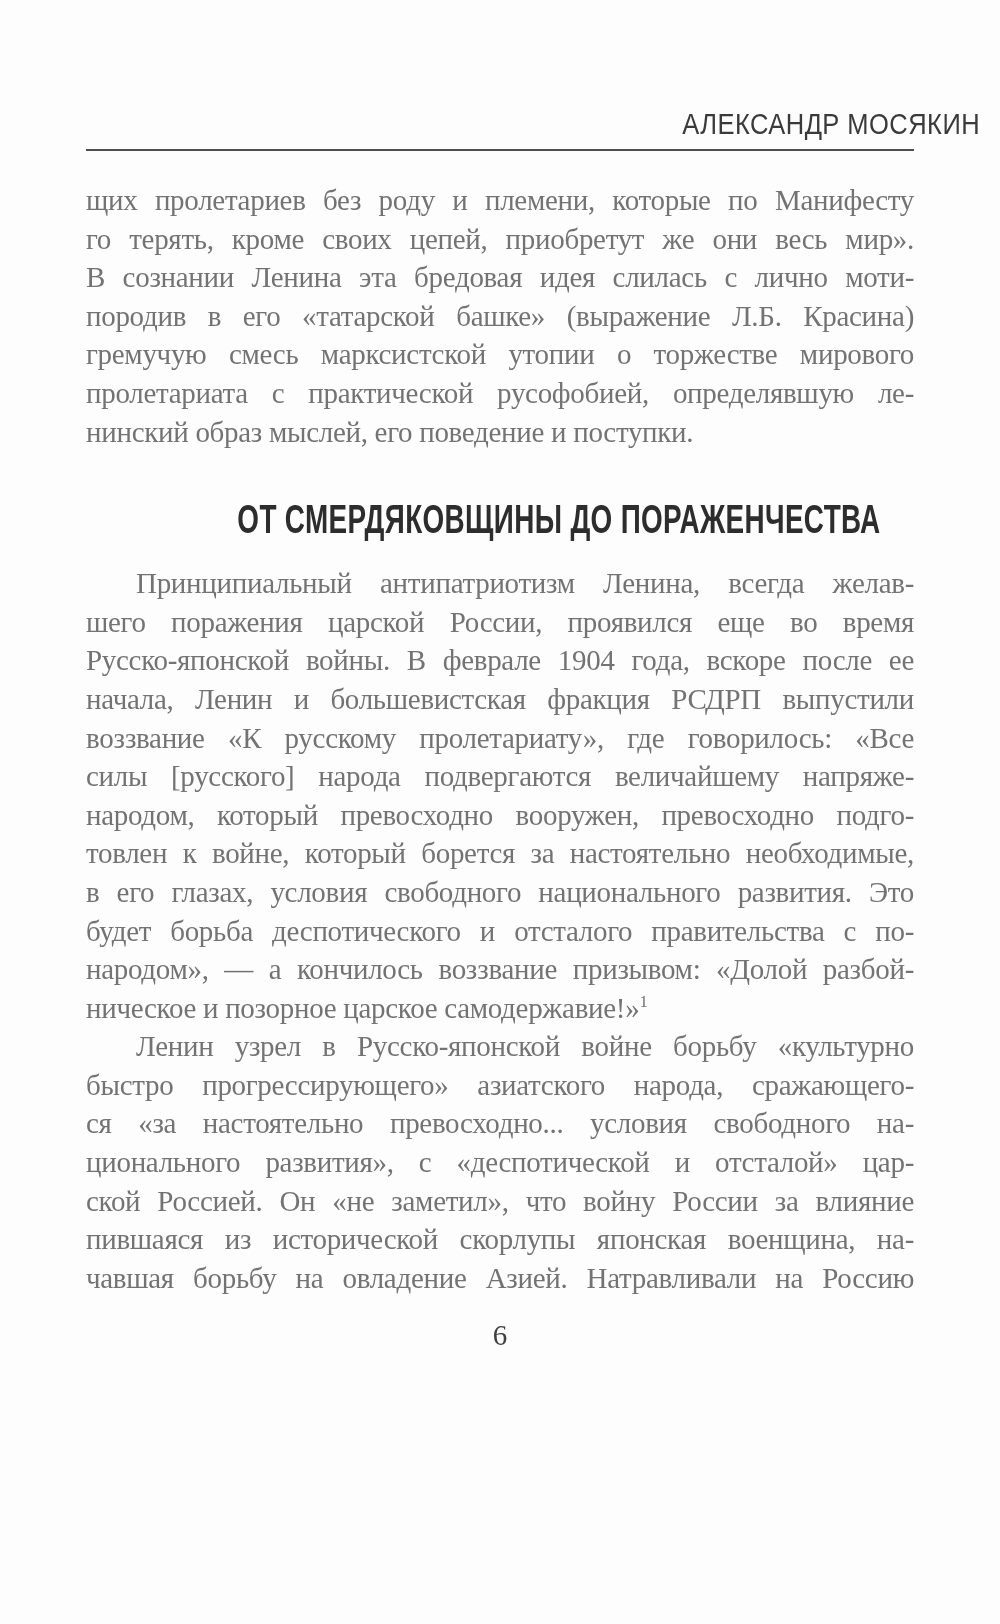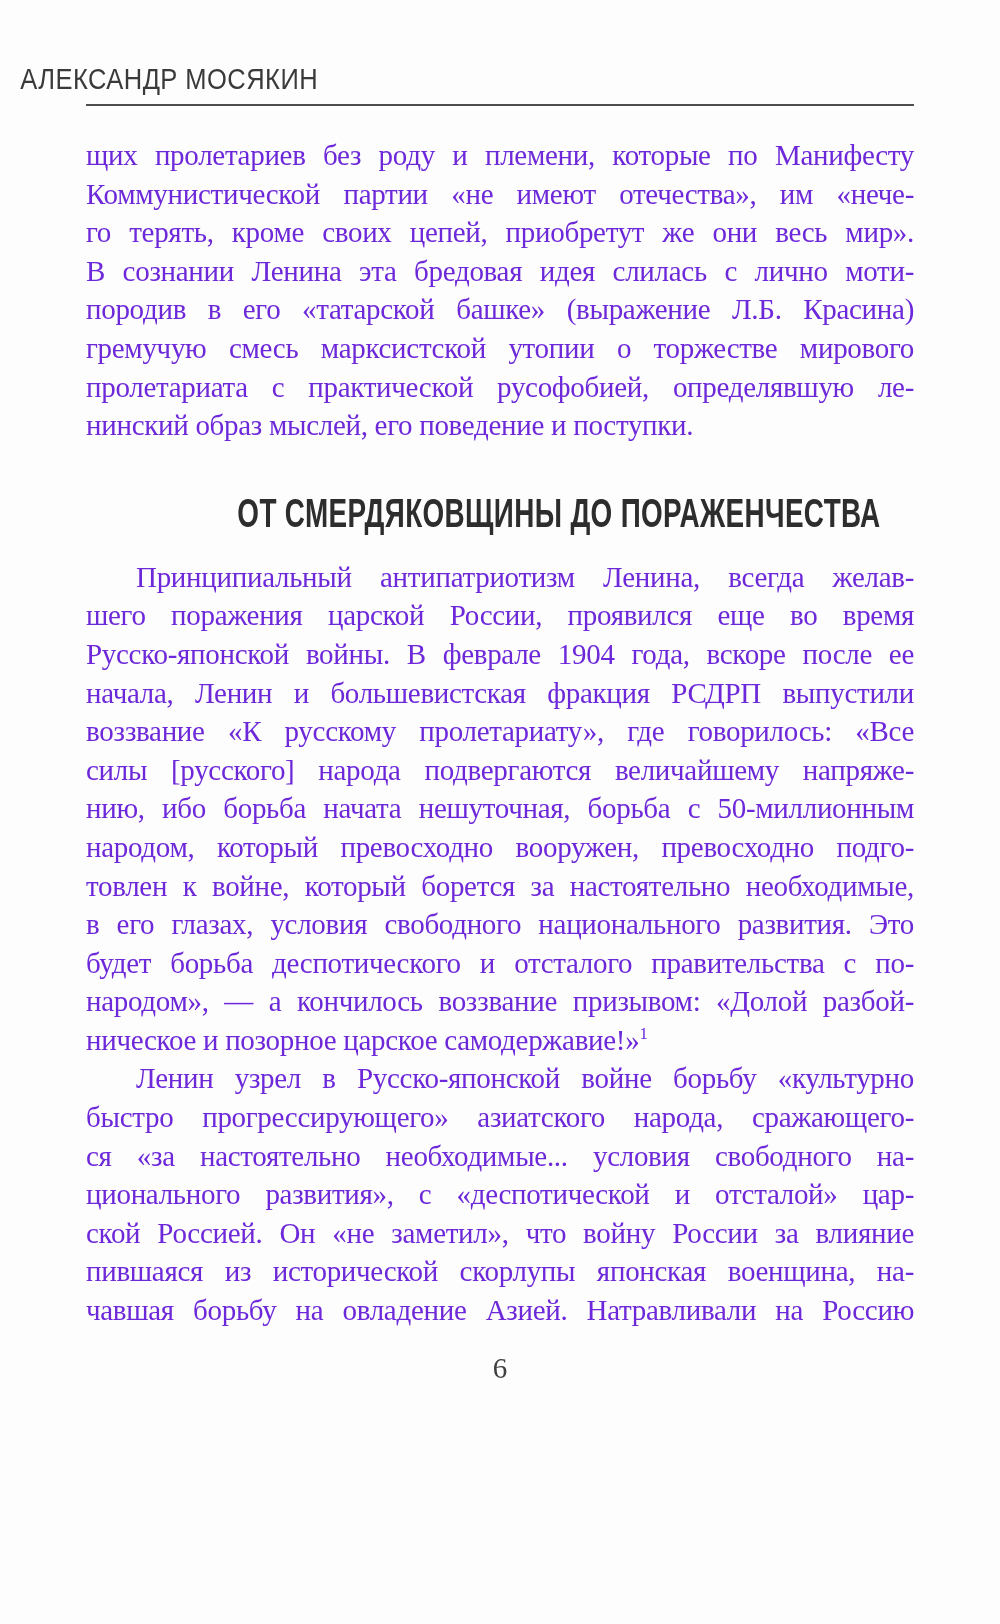--- a/index.html
+++ b/index.html
@@ -13,22 +13,22 @@
     height: 1624px;
     margin: 0 auto;
     background: #fdfdfd;
     overflow: hidden;
     box-sizing: border-box;
     font-family: "Liberation Serif", "DejaVu Serif", serif;
     color: #2f2f2f;
   }
   
   .running-header {
-    padding-top: 63px;
-    text-align: left;
+    padding-top: 108px;
+    text-align: right;
   }
   .header-text {
     display: inline-block;
     font-family: "Liberation Sans", "DejaVu Sans", sans-serif;
     font-size: 29px;
     line-height: 32px;
     font-weight: 400;
     color: #3a3a3a;
     letter-spacing: 0.5px;
     white-space: nowrap;
@@ -46,21 +46,21 @@
     width: 828px;
     margin: 30px auto 0 auto;
   }
   .paragraph { margin: 0; }
   .line {
     font-size: 29px;
     line-height: 38.6px;
     letter-spacing: -0.3px;
     text-align: justify;
     text-align-last: justify;
-    color: #6d28d9;
+    color: #737373;
   }
   .line.flush { text-align-last: left; }
   .line.indent { text-indent: 50px; }
   .line sup {
     font-size: 0.58em;
     line-height: 0;
     vertical-align: super;
   }
   
   .section-heading {
@@ -99,52 +99,50 @@
 
   <header class="running-header">
     <div class="header-text">АЛЕКСАНДР МОСЯКИН</div>
   </header>
   <div class="header-rule"></div>
 
   <main class="text-col">
     <div>
         <div class="paragraph">
           <div class="line">щих пролетариев без роду и племени, которые по Манифесту</div>
-          <div class="line">Коммунистической партии «не имеют отечества», им «нече-</div>
           <div class="line">го терять, кроме своих цепей, приобретут же они весь мир».</div>
           <div class="line">В сознании Ленина эта бредовая идея слилась с лично моти-</div>
           <div class="line">породив в его «татарской башке» (выражение Л.Б. Красина)</div>
           <div class="line">гремучую смесь марксистской утопии о торжестве мирового</div>
           <div class="line">пролетариата с практической русофобией, определявшую ле-</div>
           <div class="line flush">нинский образ мыслей, его поведение и поступки.</div>
         </div>
       </div>
 
     <h2 class="section-heading"><span class="heading-inner">ОТ СМЕРДЯКОВЩИНЫ ДО ПОРАЖЕНЧЕСТВА</span></h2>
 
     <div>
         <div class="paragraph">
           <div class="line indent">Принципиальный антипатриотизм Ленина, всегда желав-</div>
           <div class="line">шего поражения царской России, проявился еще во время</div>
           <div class="line">Русско-японской войны. В феврале 1904 года, вскоре после ее</div>
           <div class="line">начала, Ленин и большевистская фракция РСДРП выпустили</div>
           <div class="line">воззвание «К русскому пролетариату», где говорилось: «Все</div>
           <div class="line">силы [русского] народа подвергаются величайшему напряже-</div>
-          <div class="line">нию, ибо борьба начата нешуточная, борьба с 50-миллионным</div>
           <div class="line">народом, который превосходно вооружен, превосходно подго-</div>
           <div class="line">товлен к войне, который борется за настоятельно необходимые,</div>
           <div class="line">в его глазах, условия свободного национального развития. Это</div>
           <div class="line">будет борьба деспотического и отсталого правительства с по-</div>
           <div class="line">народом», — а кончилось воззвание призывом: «Долой разбой-</div>
           <div class="line flush">ническое и позорное царское самодержавие!»<sup>1</sup></div>
         </div>
         <div class="paragraph">
           <div class="line indent">Ленин узрел в Русско-японской войне борьбу «культурно</div>
           <div class="line">быстро прогрессирующего» азиатского народа, сражающего-</div>
-          <div class="line">ся «за настоятельно необходимые... условия свободного на-</div>
+          <div class="line">ся «за настоятельно превосходно... условия свободного на-</div>
           <div class="line">ционального развития», с «деспотической и отсталой» цар-</div>
           <div class="line">ской Россией. Он «не заметил», что войну России за влияние</div>
           <div class="line">пившаяся из исторической скорлупы японская военщина, на-</div>
           <div class="line">чавшая борьбу на овладение Азией. Натравливали на Россию</div>
         </div>
       </div>
   </main>
 
   <footer class="page-footer">
     <div class="page-number">6</div>

